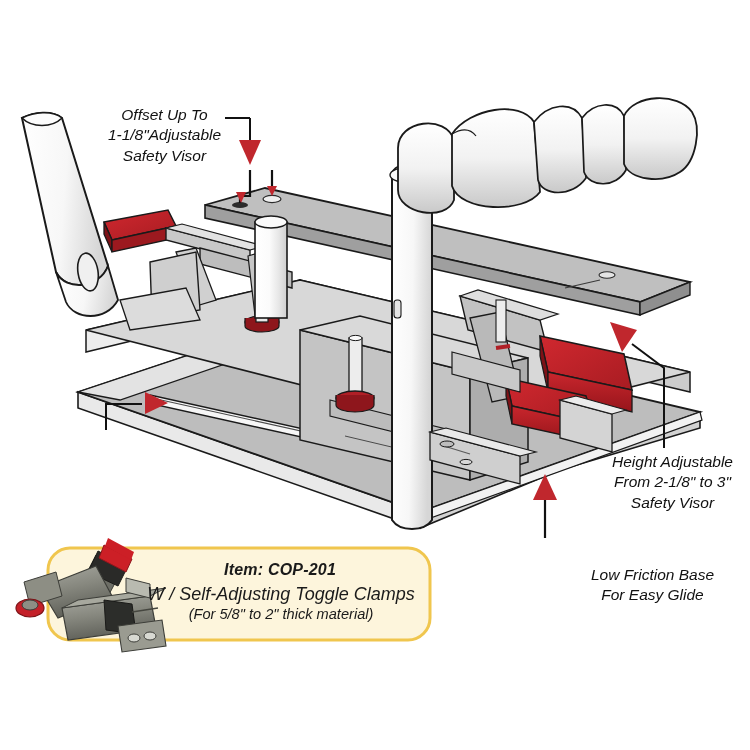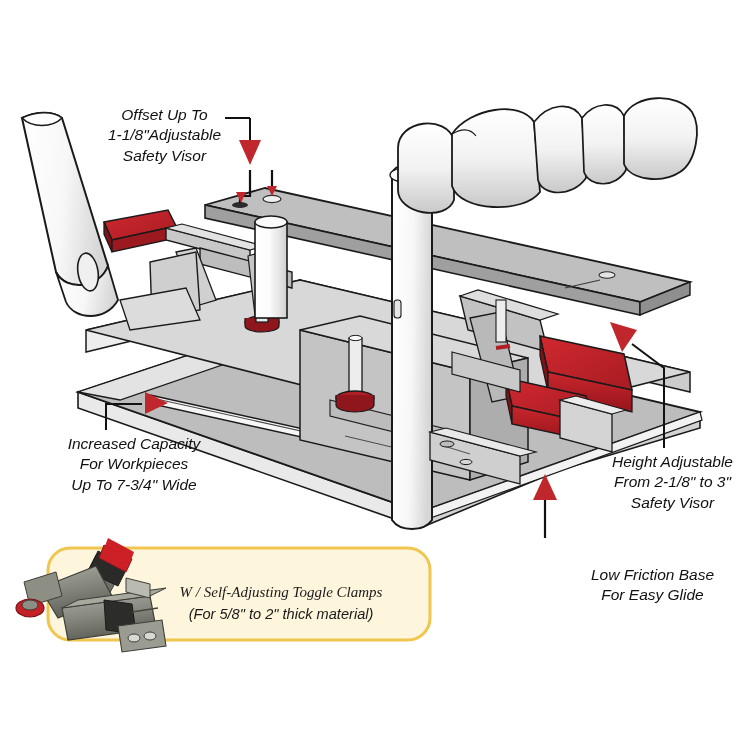--- a/index.html
+++ b/index.html
@@ -11,21 +11,21 @@
            font-family:"Liberation Sans", sans-serif;white-space:pre-line;}
   .ca-center{text-align:center;}
   #lbl-offset{left:92px;top:105px;width:145px;text-align:center;}
   #lbl-capacity{left:44px;top:434px;width:180px;text-align:center;}
   #lbl-height{left:600px;top:452px;width:145px;text-align:center;}
   #lbl-friction{left:570px;top:565px;width:165px;text-align:center;}
   .boxtext{position:absolute;font-style:italic;color:#1a1a1a;
            text-align:center;font-family:"Liberation Sans", sans-serif;}
   #box-item{left:150px;top:561px;width:260px;font-size:16px;font-weight:700;
             font-style:italic;letter-spacing:.2px;}
-  #box-sub1{left:140px;top:584px;width:282px;font-size:15px;font-family:Liberation Serif, serif;}
+  #box-sub1{left:140px;top:584px;width:282px;font-size:18px;}
   #box-sub2{left:140px;top:606px;width:282px;font-size:14.6px;}
   svg{display:block;}
 </style>
 </head>
 <body>
 
 <div id="stage">
 
   <svg width="750" height="750" viewBox="0 0 750 750">
     <defs>
@@ -226,27 +226,25 @@
       <ellipse cx="150" cy="636" rx="6" ry="4" fill="#d8d9d2" stroke="#3c3d38" stroke-width="1"></ellipse>
       <path d="M126,578 L150,584 L150,598 L126,592 Z" fill="#b9bab0" stroke="#3c3d38" stroke-width="1"></path>
       <path d="M132,612 L158,608" stroke="#45463f" stroke-width="1.4"></path>
     </g>
   </svg>
 
   <div class="callout ca-center" id="lbl-offset">Offset Up To
 1-1/8"Adjustable
 Safety Visor</div>
 
-  <div class="callout ca-center" id="lbl-capacity">Increased Capacity
-For Workpieces
-Up To 7-3/4" Wide</div>
 
   <div class="callout ca-center" id="lbl-height">Height Adjustable
 From 2-1/8" to 3"
 Safety Visor</div>
 
   <div class="callout ca-center" id="lbl-friction">Low Friction Base
 For Easy Glide</div>
 
+  <div class="boxtext" id="box-item">Item: COP-201</div>
   <div class="boxtext" id="box-sub1">W / Self-Adjusting Toggle Clamps</div>
   <div class="boxtext" id="box-sub2">(For 5/8" to 2" thick material)</div>
 
 </div>
 
 </body></html>

